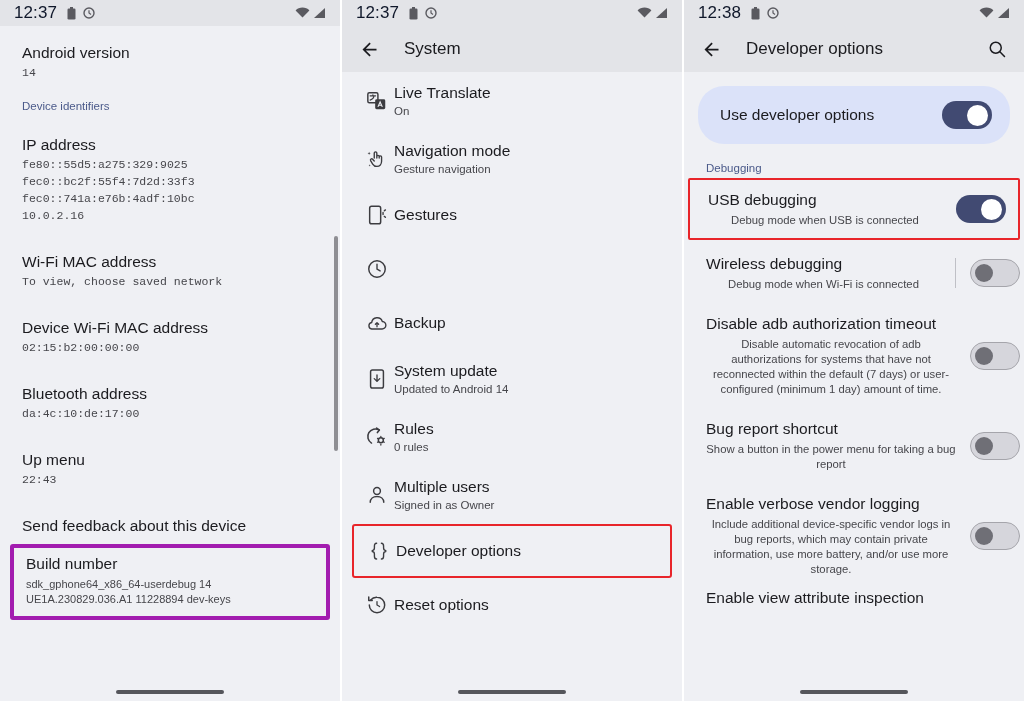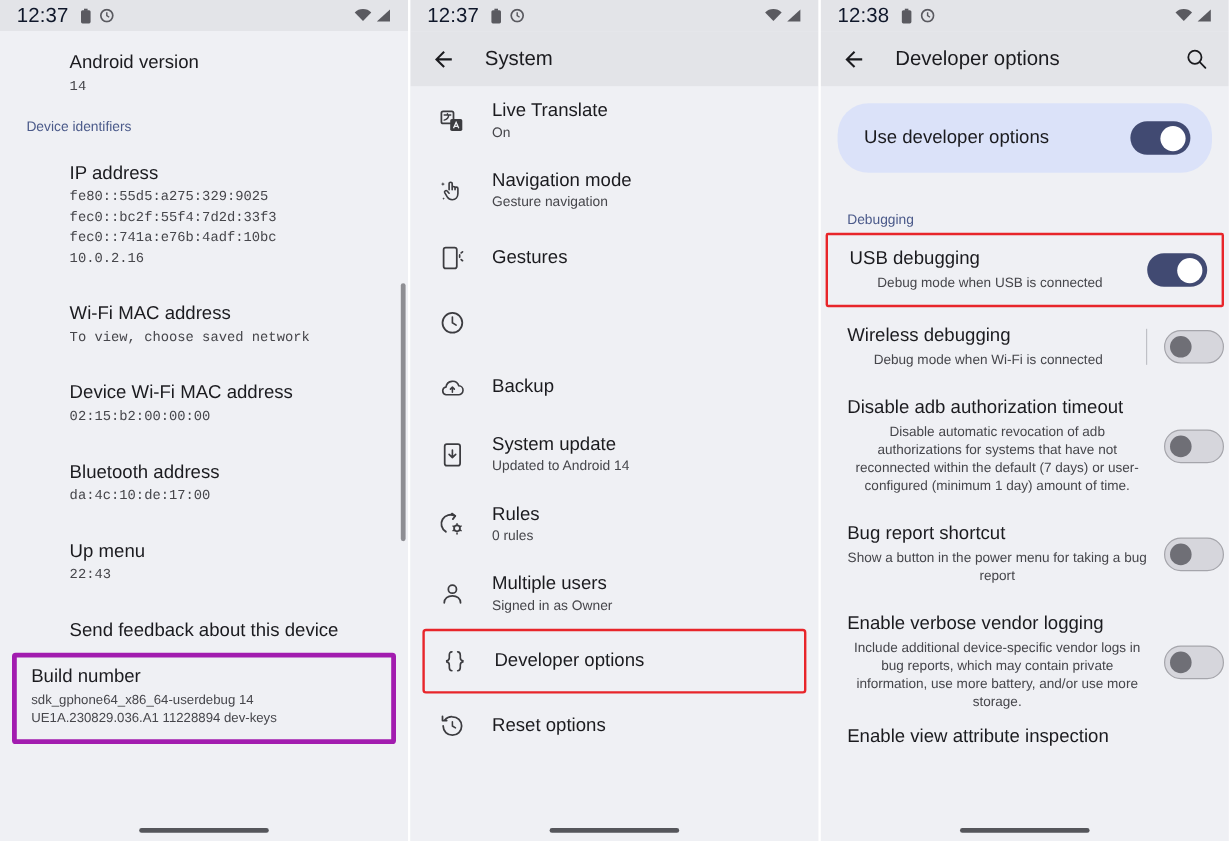--- a/index.html
+++ b/index.html
@@ -61,21 +61,21 @@
   
   .body {
     position: relative;
     height: calc(701px - 72px);
     overflow: hidden;
     background: #eff0f4;
   }
 
   
   .p1 { padding: 8px 0 0 0; }
-  .infoblock { padding: 9px 22px 2px 22px; margin-left: 36px; }
+  .infoblock { padding: 9px 22px 2px 22px; }
   .info-title {
     font-size: 15.5px; color: #1b1b1f; line-height: 20px;
   }
   .info-sub {
     font-size: 11.5px; color: #46464b; line-height: 15px; margin-top: 2px; font-family: Liberation Mono, monospace;
   }
   .section-label {
     font-size: 11.5px; color: #4b5a8a; padding: 6px 22px 2px 22px;
   }
   .gap-s { height: 12px; }
@@ -108,31 +108,31 @@
   .srow {
     display: flex; align-items: center;
     padding: 11px 20px 11px 18px;
     min-height: 54px;
   }
   .srow .ico {
     width: 34px; flex: 0 0 34px;
     display: flex; align-items: center; justify-content: center;
     color: #3c3c40;
   }
-  .srow .txt { margin-left: 16px; }
+  .srow .txt { }
   .srow .label { font-size: 15.5px; color: #1b1b1f; line-height: 20px; }
   .srow .sub { font-size: 11.5px; color: #46464b; line-height: 15px; margin-top: 1px; }
   .srow.boxed {
     border: 2px solid #e8252a; border-radius: 3px;
     margin: 0 10px; padding-left: 8px;
   }
 
   
   .devhead {
-    margin: 14px 14px 16px 14px;
+    margin: 14px 14px 0 14px;
     background: #dbe2f9;
     border-radius: 26px;
     height: 58px;
     display: flex; align-items: center;
     padding: 0 18px 0 22px;
   }
   .devhead .label { font-size: 15.5px; color: #1b1b1f; flex: 1 1 auto; }
 
   .toggle {
     width: 50px; height: 28px; border-radius: 16px;

